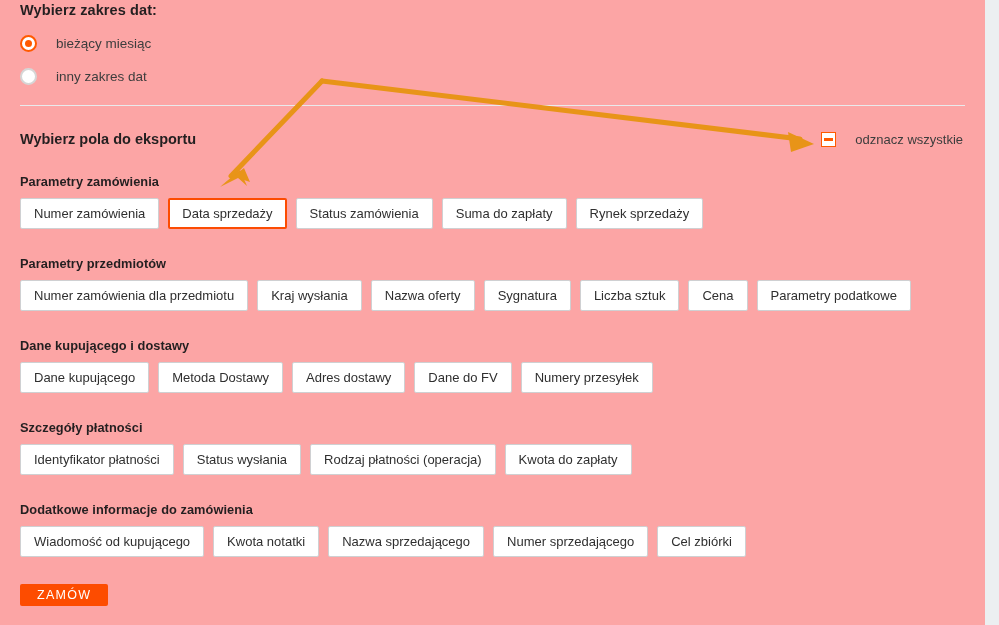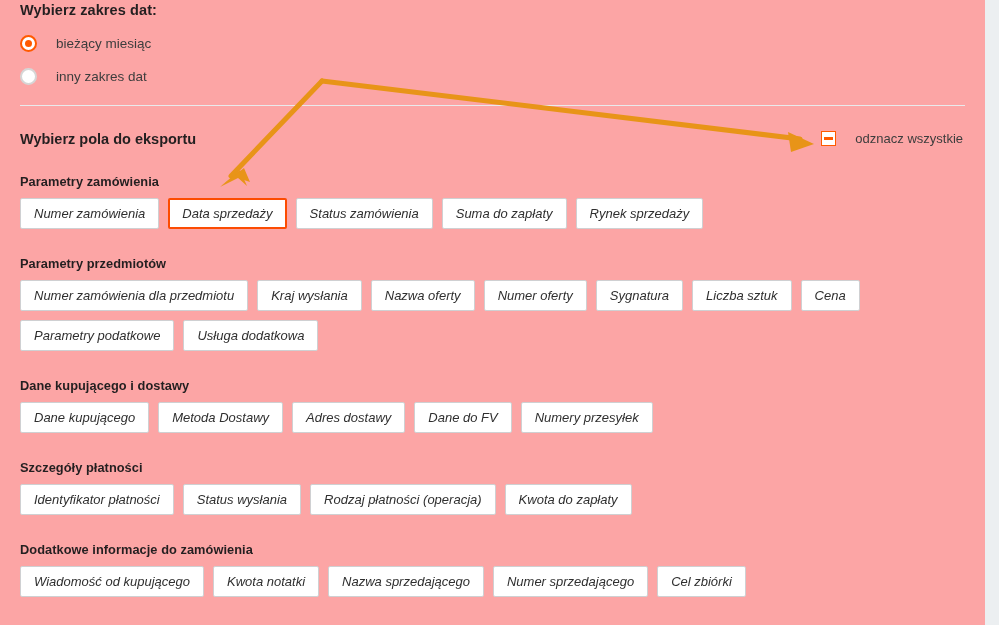--- a/index.html
+++ b/index.html
@@ -79,21 +79,21 @@
   
   .divider {
     height: 1px;
     background: #e9eaec;
     margin: 18px 20px 0 20px;
   }
 
   
   .export-head {
     display: flex;
-    align-items: flex-start;
+    align-items: flex-end;
     justify-content: space-between;
     margin-top: 25px;
   }
   .export-title {
     font-size: 14.5px;
     font-weight: bold;
     color: #231f20;
     margin: 0;
   }
   .deselect {
@@ -146,35 +146,34 @@
     border-radius: 2px;
     height: 31px;
     padding: 0 13px;
     display: inline-flex;
     align-items: center;
     font-size: 13px;
     color: #2f2f2f;
     cursor: pointer;
     white-space: nowrap;
     font-family: "Liberation Sans", sans-serif;
-    font-style: italic;
   }
   .chip.selected {
     border: 2px solid #fc4c02;
     padding: 0 12px;
   }
 
   
   .submit-wrap { margin-top: 27px; padding-bottom: 10px; }
   .submit-btn {
     background: #fd4c00;
     color: #ffffff;
     border: none;
     border-radius: 2px;
-    height: 16px;
+    height: 22px;
     padding: 0 17px;
     font-size: 12.5px;
     letter-spacing: 1.3px;
     cursor: pointer;
     font-family: "Liberation Sans", sans-serif;
   }
 
   
   #annotations {
     position: absolute;
@@ -232,26 +231,24 @@
             <button class="chip">Rynek sprzedaży</button>
           </div>
         </div>
 
         <div class="group">
           <h4 class="group-title">Parametry przedmiotów</h4>
           <div class="chips">
             <button class="chip">Numer zamówienia dla przedmiotu</button>
             <button class="chip">Kraj wysłania</button>
             <button class="chip">Nazwa oferty</button>
-            <button class="chip">Numer oferty</button>
             <button class="chip">Sygnatura</button>
             <button class="chip">Liczba sztuk</button>
             <button class="chip">Cena</button>
             <button class="chip">Parametry podatkowe</button>
-            <button class="chip">Usługa dodatkowa</button>
           </div>
         </div>
 
         <div class="group">
           <h4 class="group-title">Dane kupującego i dostawy</h4>
           <div class="chips">
             <button class="chip">Dane kupującego</button>
             <button class="chip">Metoda Dostawy</button>
             <button class="chip">Adres dostawy</button>
             <button class="chip">Dane do FV</button>

